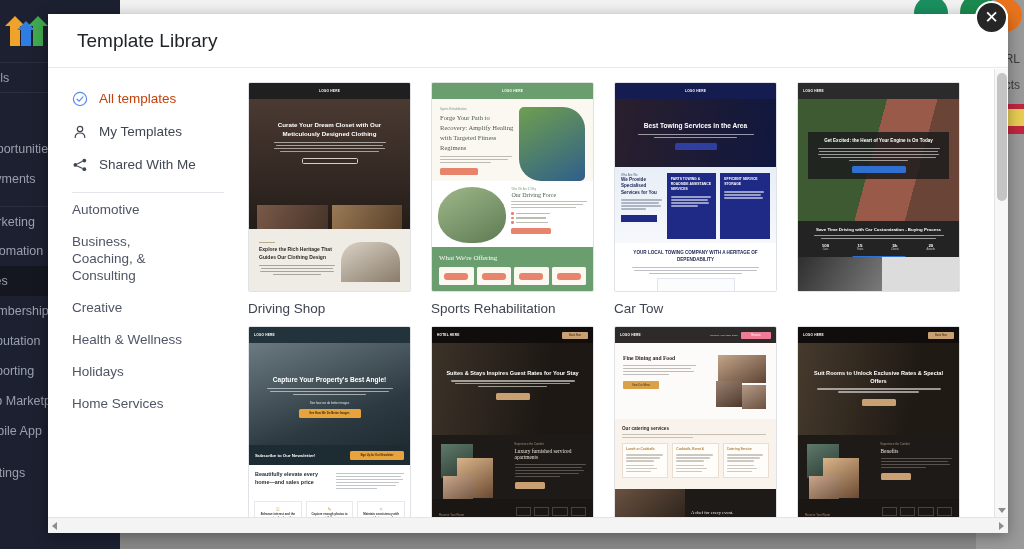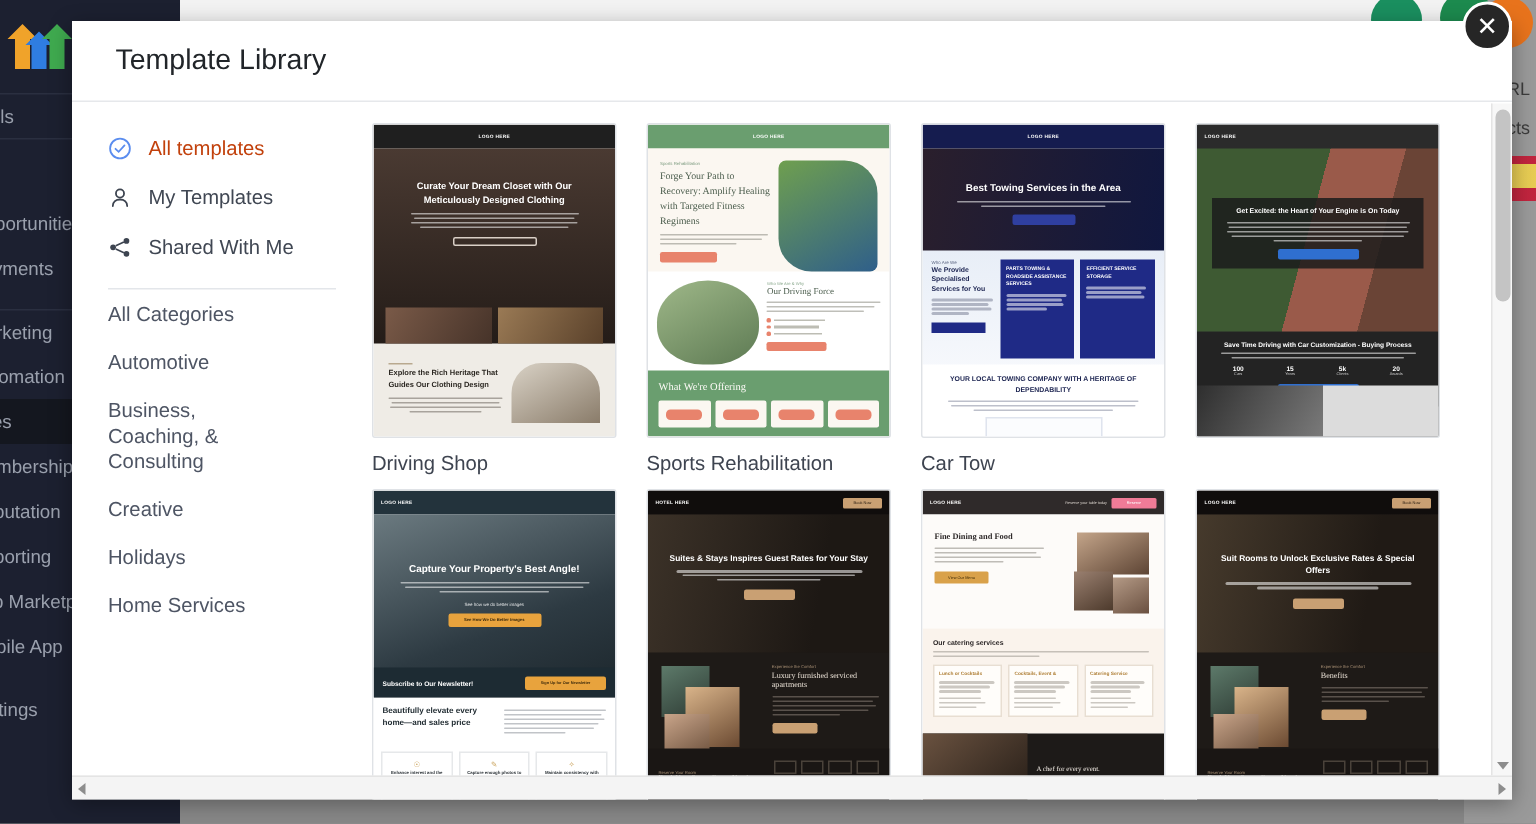--- a/index.html
+++ b/index.html
@@ -265,24 +265,24 @@
             <path d="M5.2 6.9 L10.6 4.3 M5.2 9 L10.6 11.5" stroke="#3d4450" stroke-width="1.1"></path>
           </svg>
         </span>
         <span>Shared With Me</span>
       </div>
 
       <div class="lib-divider"></div>
 
 
       <div>
-        <div class="cat-item">All Categories</div>
         <div class="cat-item">Automotive</div>
         <div class="cat-item" style="max-width:140px;">Business, Coaching, &amp; Consulting</div>
         <div class="cat-item">Creative</div>
+        <div class="cat-item">Health &amp; Wellness</div>
         <div class="cat-item">Holidays</div>
         <div class="cat-item">Home Services</div>
       </div>
     </div>
 
     <div id="lib-main">
       <div id="grid">
 
         <div class="card">
           <div class="thumb">

